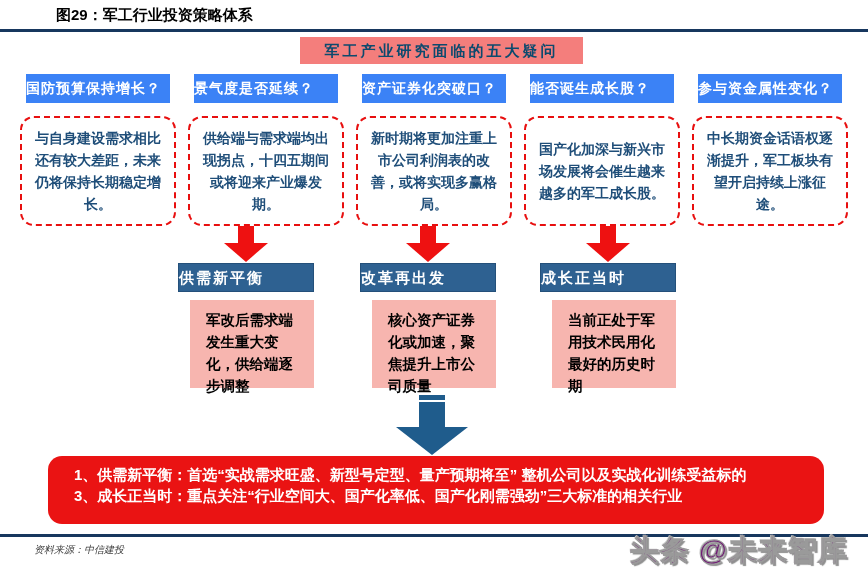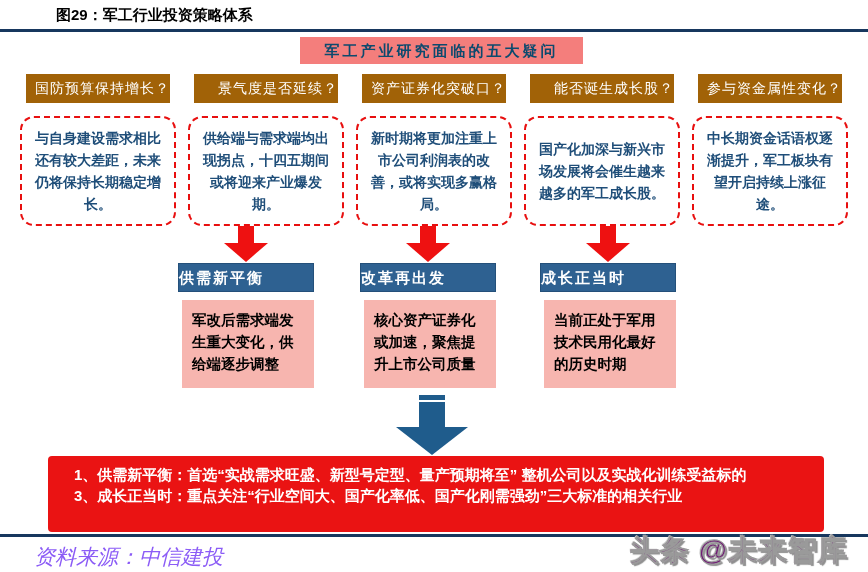--- a/index.html
+++ b/index.html
@@ -6,49 +6,49 @@
   #page{position:relative;width:868px;height:572px;background:#fff;overflow:hidden;
         font-family:"Liberation Sans","DejaVu Sans",sans-serif;}
   .fig-title{position:absolute;left:10px;top:6px;font-size:15px;font-weight:bold;color:#000;padding-left:46px;}
   .top-rule{position:absolute;left:0;top:29px;width:868px;height:3px;background:#17375e;}
   .bottom-rule{position:absolute;left:0;top:534px;width:868px;height:3px;background:#17375e;}
 
   .banner{position:absolute;left:300px;top:37px;width:283px;height:27px;line-height:27px;
           background:#f47e7c;color:#0c4a6e;font-size:15px;font-weight:bold;text-align:center;letter-spacing:3px;}
 
   .q-col{position:absolute;top:74px;width:156px;height:150px;}
-  .q-head{position:absolute;left:6px;right:6px;top:0;height:29px;line-height:29px;background:#a16207;
-          color:#fff;font-size:14px;font-weight:normal;text-align:right;letter-spacing:1px;}
+  .q-head{position:absolute;left:6px;right:6px;top:0;height:29px;line-height:29px;background:#3b82f6;
+          color:#fff;font-size:14px;font-weight:bold;text-align:left;letter-spacing:1px;}
   .q-body{position:absolute;left:0;right:0;top:42px;height:94px;border:2px dashed #e80f0f;border-radius:14px;
           color:#1f4e79;font-size:14px;font-weight:bold;text-align:center;line-height:22px;
           padding:6px 8px;display:flex;align-items:center;justify-content:center;}
 
   .s-col{position:absolute;top:226px;width:136px;height:162px;}
   .red-arrow{position:absolute;left:50%;top:0;transform:translateX(-50%);width:44px;height:36px;}
   .red-arrow .stem{width:16px;height:17px;background:#ee1111;margin:0 auto;}
   .red-arrow .head{width:0;height:0;margin:0 auto;border-left:22px solid transparent;
                    border-right:22px solid transparent;border-top:19px solid #ee1111;}
   .s-head{position:absolute;left:0;right:0;top:37px;height:27px;line-height:27px;background:#2e6191;
           border:1px solid #24507a;color:#fff;font-size:15px;font-weight:bold;letter-spacing:2px;}
-  .s-body{position:absolute;left:4px;right:0;top:74px;height:88px;background:#f7b5af;color:#000;
-          font-size:14.5px;font-weight:bold;line-height:22px;padding:9px 10px;box-sizing:border-box;}
+  .s-body{position:absolute;left:12px;right:0;top:74px;height:88px;background:#f7b5af;color:#000;
+          font-size:14.5px;font-weight:bold;line-height:22px;padding:9px 16px;box-sizing:border-box;}
 
   .big-arrow{position:absolute;left:396px;top:395px;width:72px;height:57px;}
   .big-arrow .stem{width:26px;height:29px;background:#1f5c8c;margin:0 auto;border-top:3px solid #1f5c8c;}
   .big-arrow .gap{position:absolute;left:50%;top:5px;transform:translateX(-50%);width:30px;height:2px;background:#fff;}
   .big-arrow .head{width:0;height:0;margin:0 auto;border-left:36px solid transparent;
                    border-right:36px solid transparent;border-top:28px solid #1f5c8c;}
 
-  .conclusion{position:absolute;left:48px;top:456px;width:776px;height:76px;background:#ea1313;
-              border-radius:4px;color:#fff;font-size:15px;font-weight:bold;line-height:21px;
+  .conclusion{position:absolute;left:48px;top:456px;width:776px;height:68px;background:#ea1313;
+              border-radius:14px;color:#fff;font-size:15px;font-weight:bold;line-height:21px;
               padding:8px 0 0 26px;box-sizing:border-box;}
   .conclusion div{white-space:nowrap;}
 
   .source{position:absolute;left:34px;top:543px;font-family:"Liberation Serif","DejaVu Serif",serif;
-          font-style:italic;font-size:21px;color:#8b5cf6;}
+          font-style:italic;font-size:10px;color:#404040;}
   .watermark{position:absolute;right:20px;top:531px;font-size:29px;font-weight:bold;color:#701a75;
              letter-spacing:1px;-webkit-text-stroke:1px #9a9a9a;
              text-shadow:2px 2px 1px #8f8f8f, -1px -1px 0 #cfcfcf;}
 </style>
 </head>
 <body>
 
 <div id="page">
 
   <div class="fig-title">图29：军工行业投资策略体系</div>

